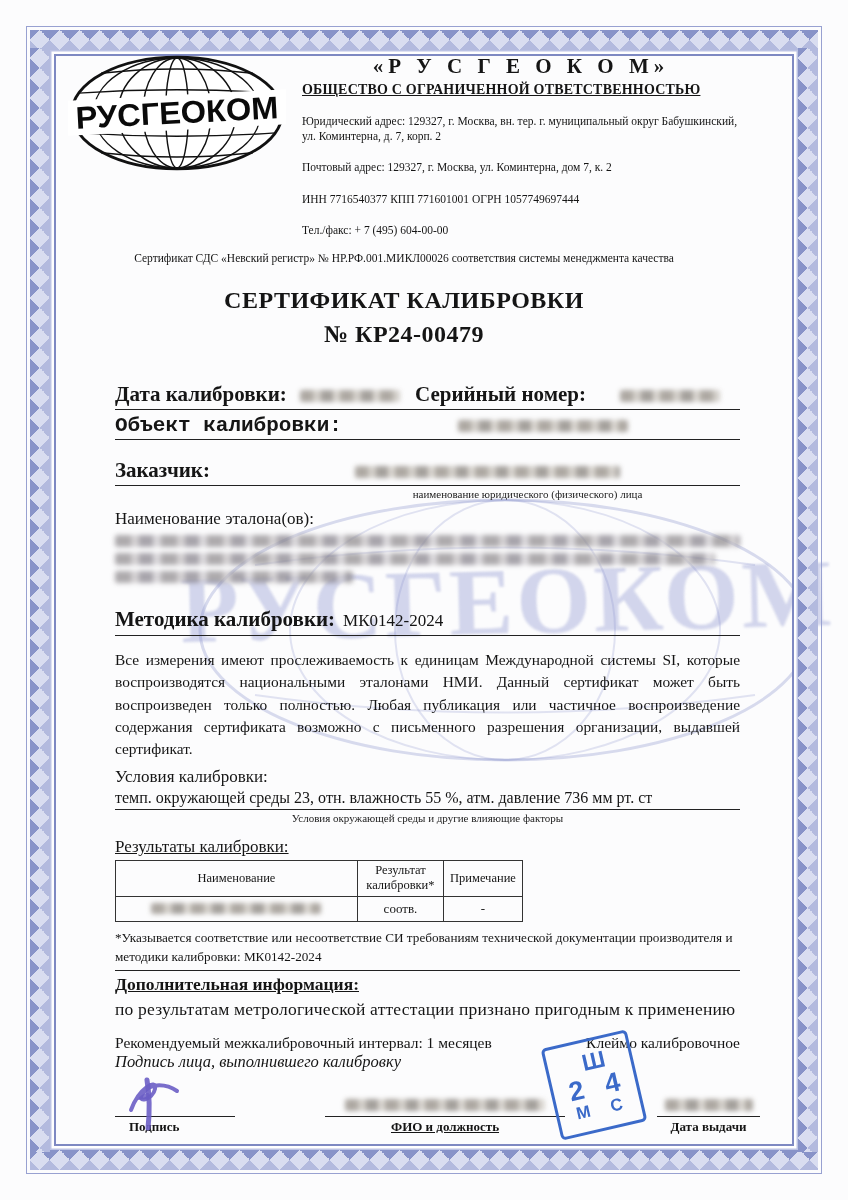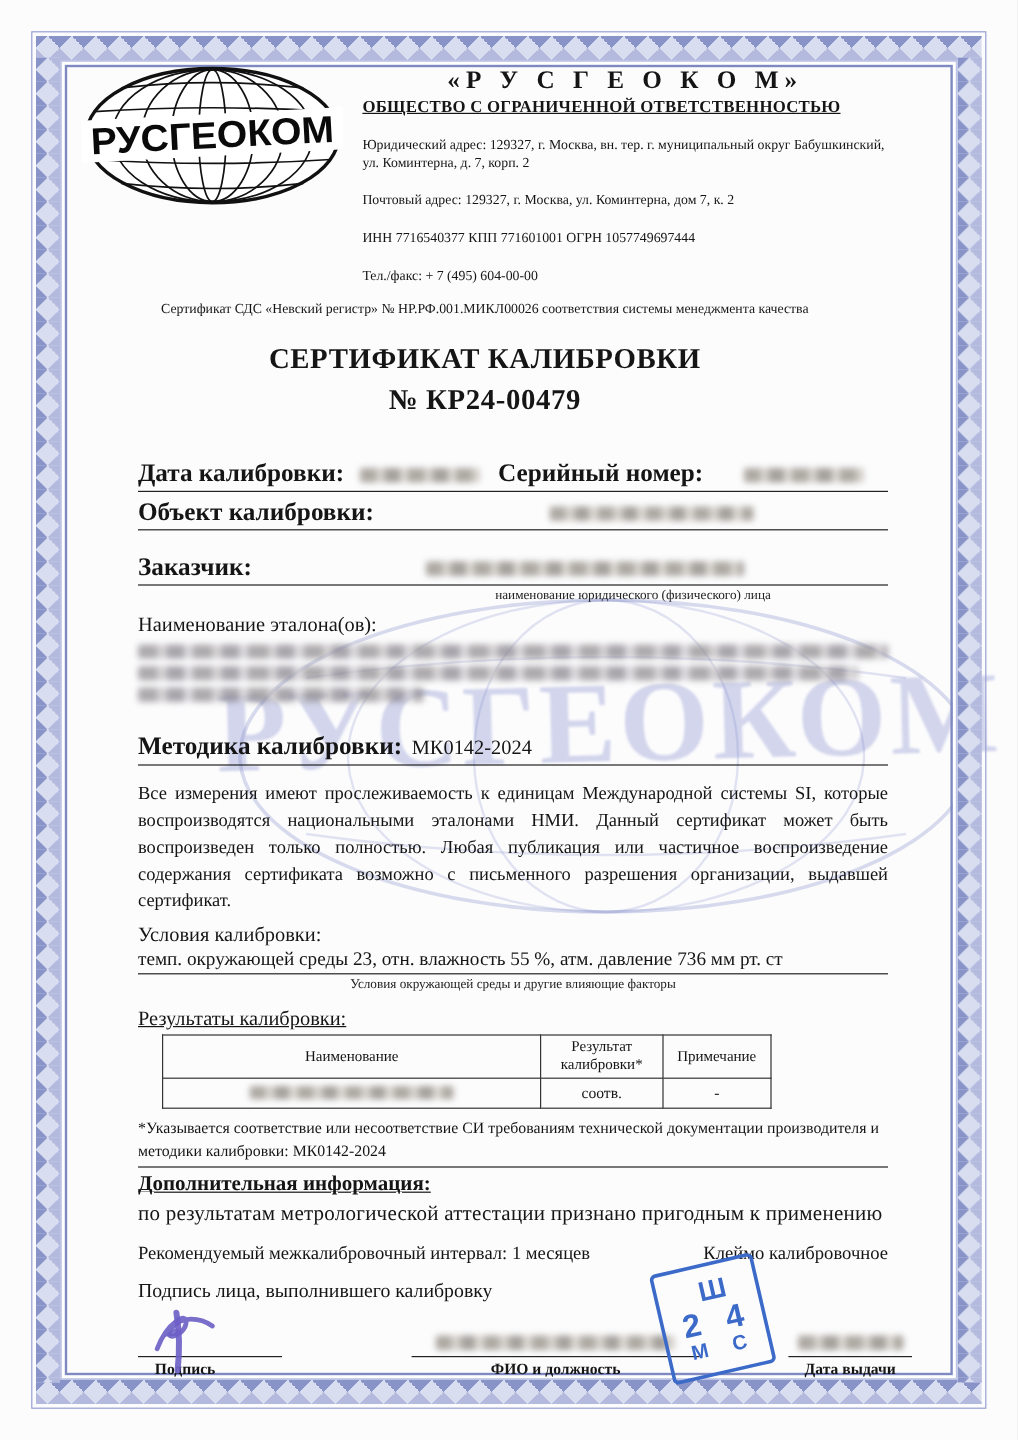--- a/index.html
+++ b/index.html
@@ -55,21 +55,21 @@
   .company-sub{font-size:14px; font-weight:bold; text-decoration:underline; margin-top:3px; letter-spacing:0.2px;}
   .addr{font-size:11.5px; line-height:1.32; margin-top:3px;}
   .addr div{margin-top:16px;}
   .certnote{text-align:center; font-size:11.5px; margin-top:12px; line-height:1.45;}
   .doc-title{text-align:center; font-size:24px; font-weight:bold; margin-top:16px; line-height:1.45; letter-spacing:0.5px;}
 
   .body{margin-left:47px; margin-top:30px;}
   .frow{display:grid; align-items:baseline; border-bottom:1.5px solid #222; padding-bottom:2px;}
   .flabel{font-weight:bold; font-size:21px; white-space:nowrap;}
   .row-date{grid-template-columns:185px 115px 175px 1fr;}
-  .row-object{grid-template-columns:230px 1fr; margin-top:4px;}
+  .row-object{grid-template-columns:230px 1fr; margin-top:4px;font-family:Liberation Mono, monospace;}
   .row-customer{grid-template-columns:120px 1fr; margin-top:18px;}
   .cap{font-size:11px; margin-top:2px; color:#222;}
   .cap.c1{text-align:center; margin-left:150px;}
   .cap.c2{text-align:center; margin-left:200px;}
   .cap.c3{text-align:center;}
 
   .sec-head{font-weight:normal; font-size:17px; margin-top:9px;}
   .sec-head.u{text-decoration:underline;}
 
   .redact{
@@ -81,39 +81,39 @@
   .rline{height:12px; border-radius:2px; margin:6px 0;
     background:repeating-linear-gradient(90deg,#938f92 0 16px,#c6c2c4 16px 24px,#8b8790 24px 38px,#cfccd0 38px 46px);
     filter:blur(2.8px); opacity:0.75;}
   .red-para{margin-top:4px;}
 
   .row-method{display:flex; align-items:baseline; gap:8px; border-bottom:1.5px solid #222; padding-bottom:3px; margin-top:24px;}
   .method-val{font-size:17px;}
   .para{font-size:15.4px; line-height:1.45; text-align:justify; margin-top:13px;}
   .cond-value{font-size:16px; border-bottom:1.5px solid #222; padding-bottom:2px; margin-top:2px;}
 
-  table.results{border-collapse:collapse; margin-top:3px; width:508px;margin-left:20px;}
+  table.results{border-collapse:collapse; margin-top:3px; width:408px;}
   table.results th, table.results td{border:1.3px solid #333; font-weight:normal;}
   table.results th{font-size:12.5px; text-align:center; padding:2px 4px; line-height:1.25; height:30px;}
   table.results td{font-size:13px; text-align:center; padding:2px 4px; height:20px;}
 
   .footnote{font-size:13.2px; line-height:1.42; margin-top:7px; border-bottom:1.5px solid #222; padding-bottom:4px;}
   .add-head{font-weight:bold; font-size:17.5px; text-decoration:underline; margin-top:3px;}
   .add-text{font-size:17.5px; margin-top:4px; letter-spacing:0.2px;}
 
   .interval-row{display:flex; justify-content:space-between; font-size:15.5px; margin-top:14px;}
-  .sign-caption{font-size:16.5px; margin-top:12px;}
+  .sign-caption{font-size:16.5px; font-style:italic;}
 
   .sig-row{position:relative; margin-top:2px; height:86px;}
   .sig-col{position:absolute; top:0;}
   .sig-line{border-top:1.5px solid #222; margin-top:42px;}
   .sig-label{font-weight:bold; font-size:13px; margin-top:2px;}
   .col-sign{left:0; width:120px;}
   .col-sign .sig-label{padding-left:14px;}
-  .col-name{left:228px; width:240px; text-align:center;}
+  .col-name{left:210px; width:240px; text-align:center;text-decoration:underline;}
   .col-date{left:542px; width:103px; text-align:center;}
   .sig-redact{position:absolute; top:24px;}
   .col-name .sig-redact{left:20px; width:200px;}
   .col-date .sig-redact{left:8px; width:88px;}
 
   .signature-svg{position:absolute; left:2px; top:-6px; z-index:3;}
 
   .stamp{
     position:absolute; left:435px; top:-36px; width:82px; height:88px;
     border:3px solid #3b6ac9; border-radius:5px; transform:rotate(-13deg);

